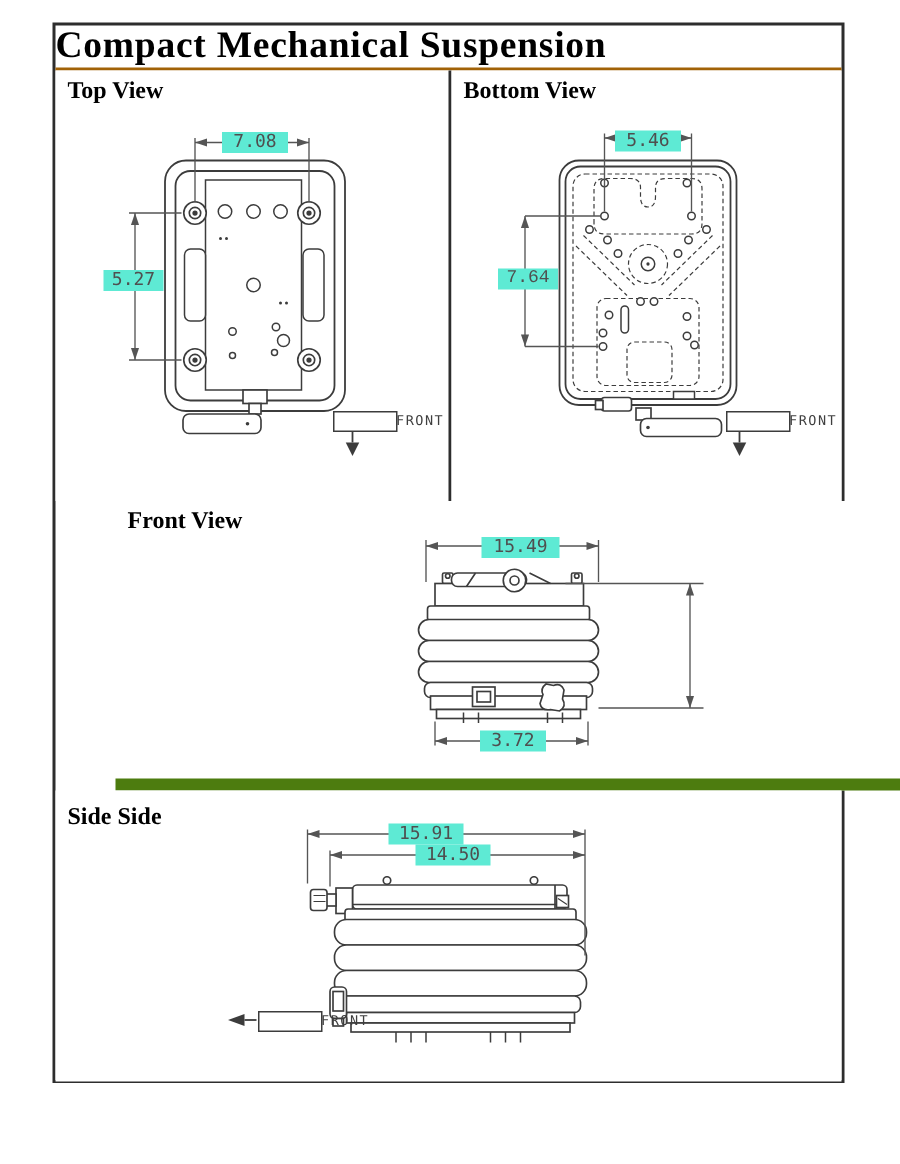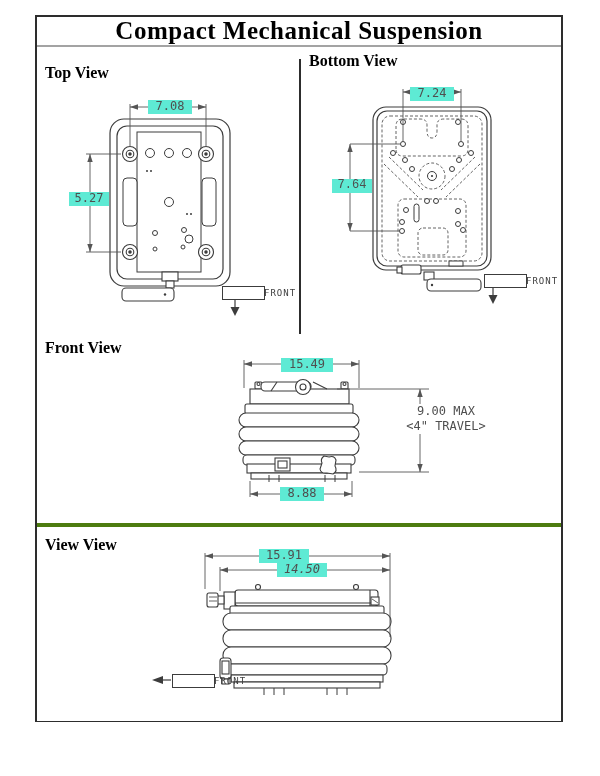--- a/index.html
+++ b/index.html
@@ -1,27 +1,27 @@
 <!DOCTYPE html>
 <html><head>
 <meta charset="utf-8">
 <style>
   * { margin:0; padding:0; box-sizing:border-box; }
   body { background:#ffffff; }
   .sheet { position:relative; width:600px; height:776px; background:#fff;
            font-family:"Liberation Serif", serif; overflow:hidden; }
   .frame { position:absolute; left:35px; top:15px; width:528px; height:707px;
            border:2px solid #2d2d2d; background:#fff; }
-  .title-bar { height:30px; border-bottom:2px solid #a3a3a3; text-align:center; }
+  .title-bar { height:30px; border-bottom:2px solid #a16207; }
   .title-bar .title { font-size:25px; font-weight:bold; line-height:27px; color:#000; letter-spacing:0.5px; }
   .row-top { display:flex; height:287px; }
   .panel { position:relative; background:#fff; }
-  .panel-topview { width:265px; height:287px; border-right:2px solid #2d2d2d;margin-top:12px; }
+  .panel-topview { width:265px; height:287px; border-right:2px solid #2d2d2d; }
   .panel-bottomview { width:261px; height:287px; }
-  .panel-frontview { width:524px; height:193px; border-bottom:4px solid #4d7c0f; }
+  .panel-frontview { width:524px; height:193px; border-bottom:8px solid #4d7c0f;margin-left:40px; }
   .panel-sideview { width:524px; height:194px; }
   .view-label { position:absolute; left:8px; top:5px; font-size:16px; font-weight:bold; color:#000; }
   .panel-svg { position:absolute; left:0; top:0; overflow:visible; }
   .dim-text { position:absolute; font-family:"DejaVu Sans Mono", monospace; font-size:12px;
               color:#4f4f4f; background:#5eead4; text-align:center; line-height:13px; height:14px; }
   .dim-text-block { position:absolute; font-family:"DejaVu Sans Mono", monospace; font-size:12px;
               color:#4f4f4f; background:#fff; text-align:center; line-height:15px; }
   .front-label { position:absolute; width:40px; height:14px; border:1px solid #3c3c3c; background:#fff;
               font-family:"DejaVu Sans Mono", monospace; font-size:9px; color:#3f3f3f;
               text-align:center; line-height:12px; letter-spacing:1px;padding-left:41px; }
@@ -159,21 +159,21 @@
             <path d="M49,97 V184"></path>
             <polygon points="49,97 46.3,105 51.7,105" fill="#555555" stroke="none"></polygon>
             <polygon points="49,184 46.3,176 51.7,176" fill="#555555" stroke="none"></polygon>
           </g>
           <g stroke="#3c3c3c" stroke-width="1.2">
             <path d="M192,241 V248"></path>
             <polygon points="187.5,248 196.5,248 192,257" fill="#3c3c3c" stroke="none"></polygon>
           </g>
         </svg>
         <div class="view-label">Bottom View</div>
-        <div class="dim-text" style="left:109px; top:40px; width:44px;">7.24</div>
+        <div class="dim-text" style="left:109px; top:40px; width:44px;">5.46</div>
         <div class="dim-text" style="left:31px; top:132px; width:40px;font-family:Liberation Mono, monospace;">7.64</div>
         <div class="front-label" style="left:183px; top:227px;">FRONT</div>
       </div>
     </div>
 
     <div class="panel panel-frontview">
       <svg class="panel-svg" width="524" height="191" viewBox="0 0 524 191">
         <g stroke="#3c3c3c" stroke-width="1.1" fill="#ffffff">
           <rect x="218" y="48" width="7" height="7" rx="1"></rect>
             <circle cx="221.5" cy="50" r="1.5"></circle>
@@ -210,25 +210,21 @@
           <polygon points="383,55 380.3,63 385.7,63" fill="#555555" stroke="none"></polygon>
           <polygon points="383,138 380.3,130 385.7,130" fill="#555555" stroke="none"></polygon>
           <path d="M213,147 V163 M315,147 V163"></path>
           <path d="M213,160 H315"></path>
           <polygon points="213,160 221,157.3 221,162.7" fill="#555555" stroke="none"></polygon>
           <polygon points="315,160 307,157.3 307,162.7" fill="#555555" stroke="none"></polygon>
         </g>
       </svg>
       <div class="view-label">Front View</div>
       <div class="dim-text" style="left:244px; top:24px; width:52px;">15.49</div>
-      <div class="dim-text-block" style="left:348px; top:70px; width:122px;">
-        <div>9.00 MAX</div>
-        <div>&lt;4" TRAVEL&gt;</div>
-      </div>
-      <div class="dim-text" style="left:243px; top:153px; width:44px;">8.88</div>
+      <div class="dim-text" style="left:243px; top:153px; width:44px;">3.72</div>
     </div>
 
     <div class="panel panel-sideview">
       <svg class="panel-svg" width="524" height="194" viewBox="0 0 524 194">
         <g stroke="#3c3c3c" stroke-width="1.1" fill="#ffffff">
           <rect x="198" y="63" width="143" height="16" rx="3"></rect>
           <path d="M198,76 H341 M333,63 V79" fill="none"></path>
           <rect x="334" y="70" width="8" height="8"></rect>
           <path d="M335,72 L341,76" fill="none" stroke-width="0.8"></path>
           <path d="M221,57 V63 M319,57 V63" fill="none"></path>
@@ -261,20 +257,20 @@
           <polygon points="353,29 345,26.3 345,31.7" fill="#555555" stroke="none"></polygon>
           <path d="M183,43 H353"></path>
           <polygon points="183,43 191,40.3 191,45.7" fill="#555555" stroke="none"></polygon>
           <polygon points="353,43 345,40.3 345,45.7" fill="#555555" stroke="none"></polygon>
         </g>
         <g stroke="#3c3c3c" stroke-width="1.2">
           <path d="M134,153 H126"></path>
           <polygon points="126,149 126,157 115,153" fill="#3c3c3c" stroke="none"></polygon>
         </g>
       </svg>
-      <div class="view-label" style="top:9px;">View View</div>
+      <div class="view-label" style="top:9px;">Side Side</div>
       <div class="dim-text" style="left:222px; top:22px; width:50px;">15.91</div>
-      <div class="dim-text" style="left:240px; top:36px; width:50px;font-style:italic;">14.50</div>
+      <div class="dim-text" style="left:240px; top:36px; width:50px;">14.50</div>
       <div class="front-label" style="left:135px; top:147px;">FRONT</div>
     </div>
 
   </div>
 </div>
 
 </body></html>

